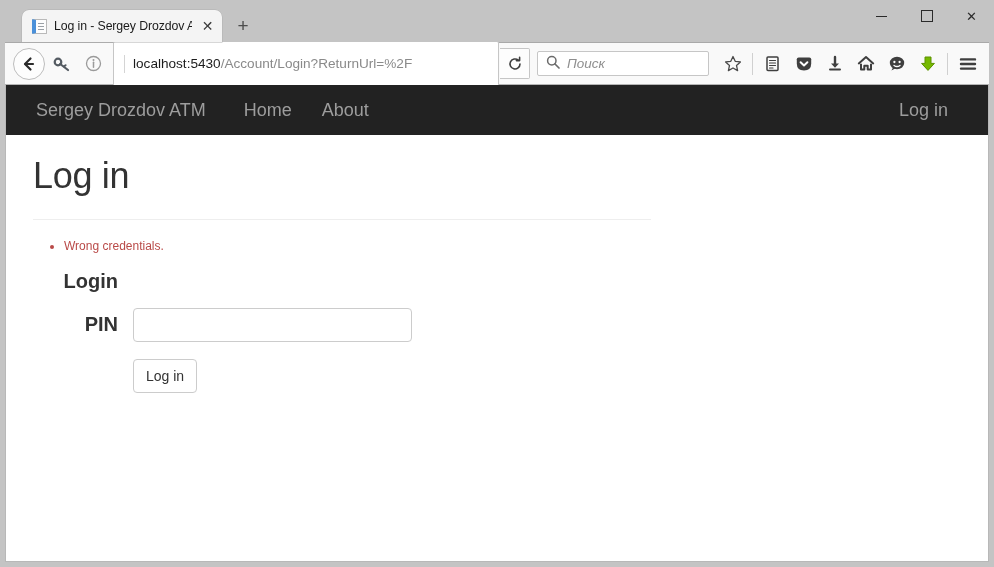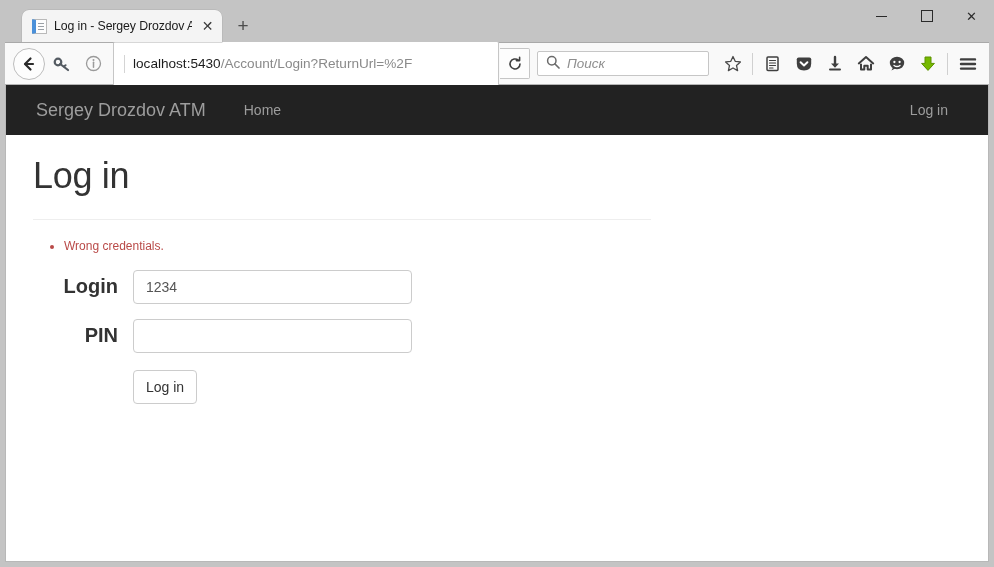--- a/index.html
+++ b/index.html
@@ -169,21 +169,21 @@
     color: #9d9d9d;
     font-size: 18px;
     padding: 0 15px;
     text-decoration: none;
     cursor: pointer;
     text-align: center;
   }
   .navlinks { display:flex; align-items:center; margin-left: 8px; }
   .navlinks a, .navright a {
     color: #9d9d9d;
-    font-size: 14px;
+    font-size: 18px;
     padding: 15px 15px;
     text-decoration: none;
     cursor: pointer;
   }
   .navright { margin-left: auto; display:flex; align-items:center; padding-right: 10px; }
 
   .container {
     padding: 0 27px;
   }
   h1.page-title {
@@ -375,38 +375,38 @@
       </svg>
     </div>
   </div>
 
   <div class="viewport">
 
     <div class="navbar">
       <a class="brand">Sergey Drozdov ATM</a>
       <div class="navlinks">
         <a>Home</a>
+        <a>About</a>
       </div>
       <div class="navright">
         <a>Log in</a>
       </div>
     </div>
 
     <div class="container">
       <h1 class="page-title">Log in</h1>
       <hr class="divider">
 
       <ul class="val-summary">
         <li>Wrong credentials.</li>
       </ul>
 
       <form>
         <div class="form-group">
           <label class="form-label">Login</label>
-          <input class="form-control" type="text" value="1234" style="">
         </div>
 
         <div class="form-group">
           <label class="form-label">PIN</label>
           <input class="form-control" type="password" value="" style="">
         </div>
 
         <div class="btn-row">
           <div class="btn-offset"></div>
           <button type="button" class="btn-default">Log in</button>

